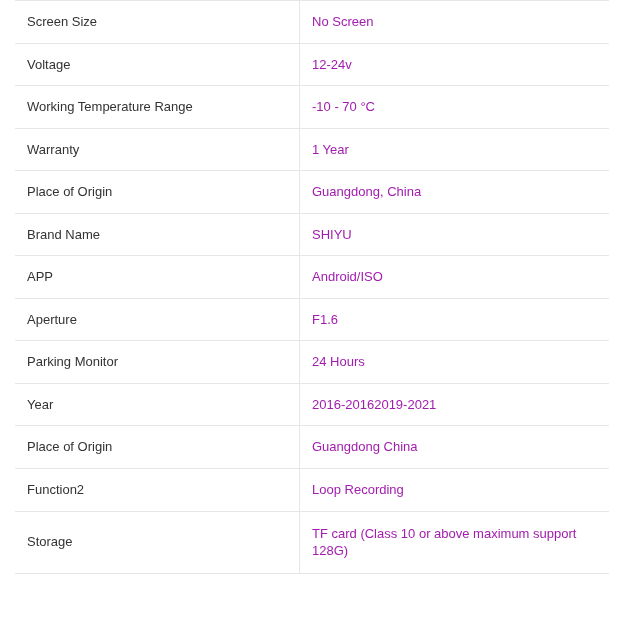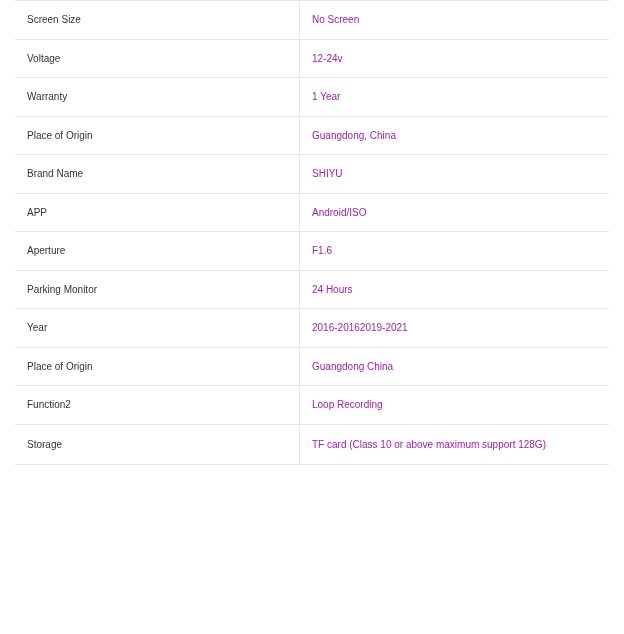--- a/index.html
+++ b/index.html
@@ -24,21 +24,21 @@
   .spec-table tr {
     border-bottom: 1px solid #e6e6e6;
   }
   .spec-table tr:first-child {
     border-top: 1px solid #e6e6e6;
   }
   .spec-table td {
     padding: 12px 12px 12px 12px;
     vertical-align: middle;
     line-height: 1.35;
-    font-size: 10px;
+    font-size: 13px;
     color: #2b2b2b;
   }
   .spec-table td.key {
     width: 260px;
     border-right: 1px solid #e6e6e6;
     color: #333333;
   }
   .spec-table td.val {
     color: #a21caf;
   }
@@ -52,20 +52,24 @@
 
 <table class="spec-table">
   <tbody>
     <tr>
       <td class="key">Screen Size</td>
       <td class="val">No Screen</td>
     </tr>
     <tr>
       <td class="key">Voltage</td>
       <td class="val">12-24v</td>
+    </tr>
+    <tr>
+      <td class="key">Working Temperature Range</td>
+      <td class="val">-10 - 70 °C</td>
     </tr>
     <tr>
       <td class="key">Warranty</td>
       <td class="val">1 Year</td>
     </tr>
     <tr>
       <td class="key">Place of Origin</td>
       <td class="val">Guangdong, China</td>
     </tr>
     <tr>

